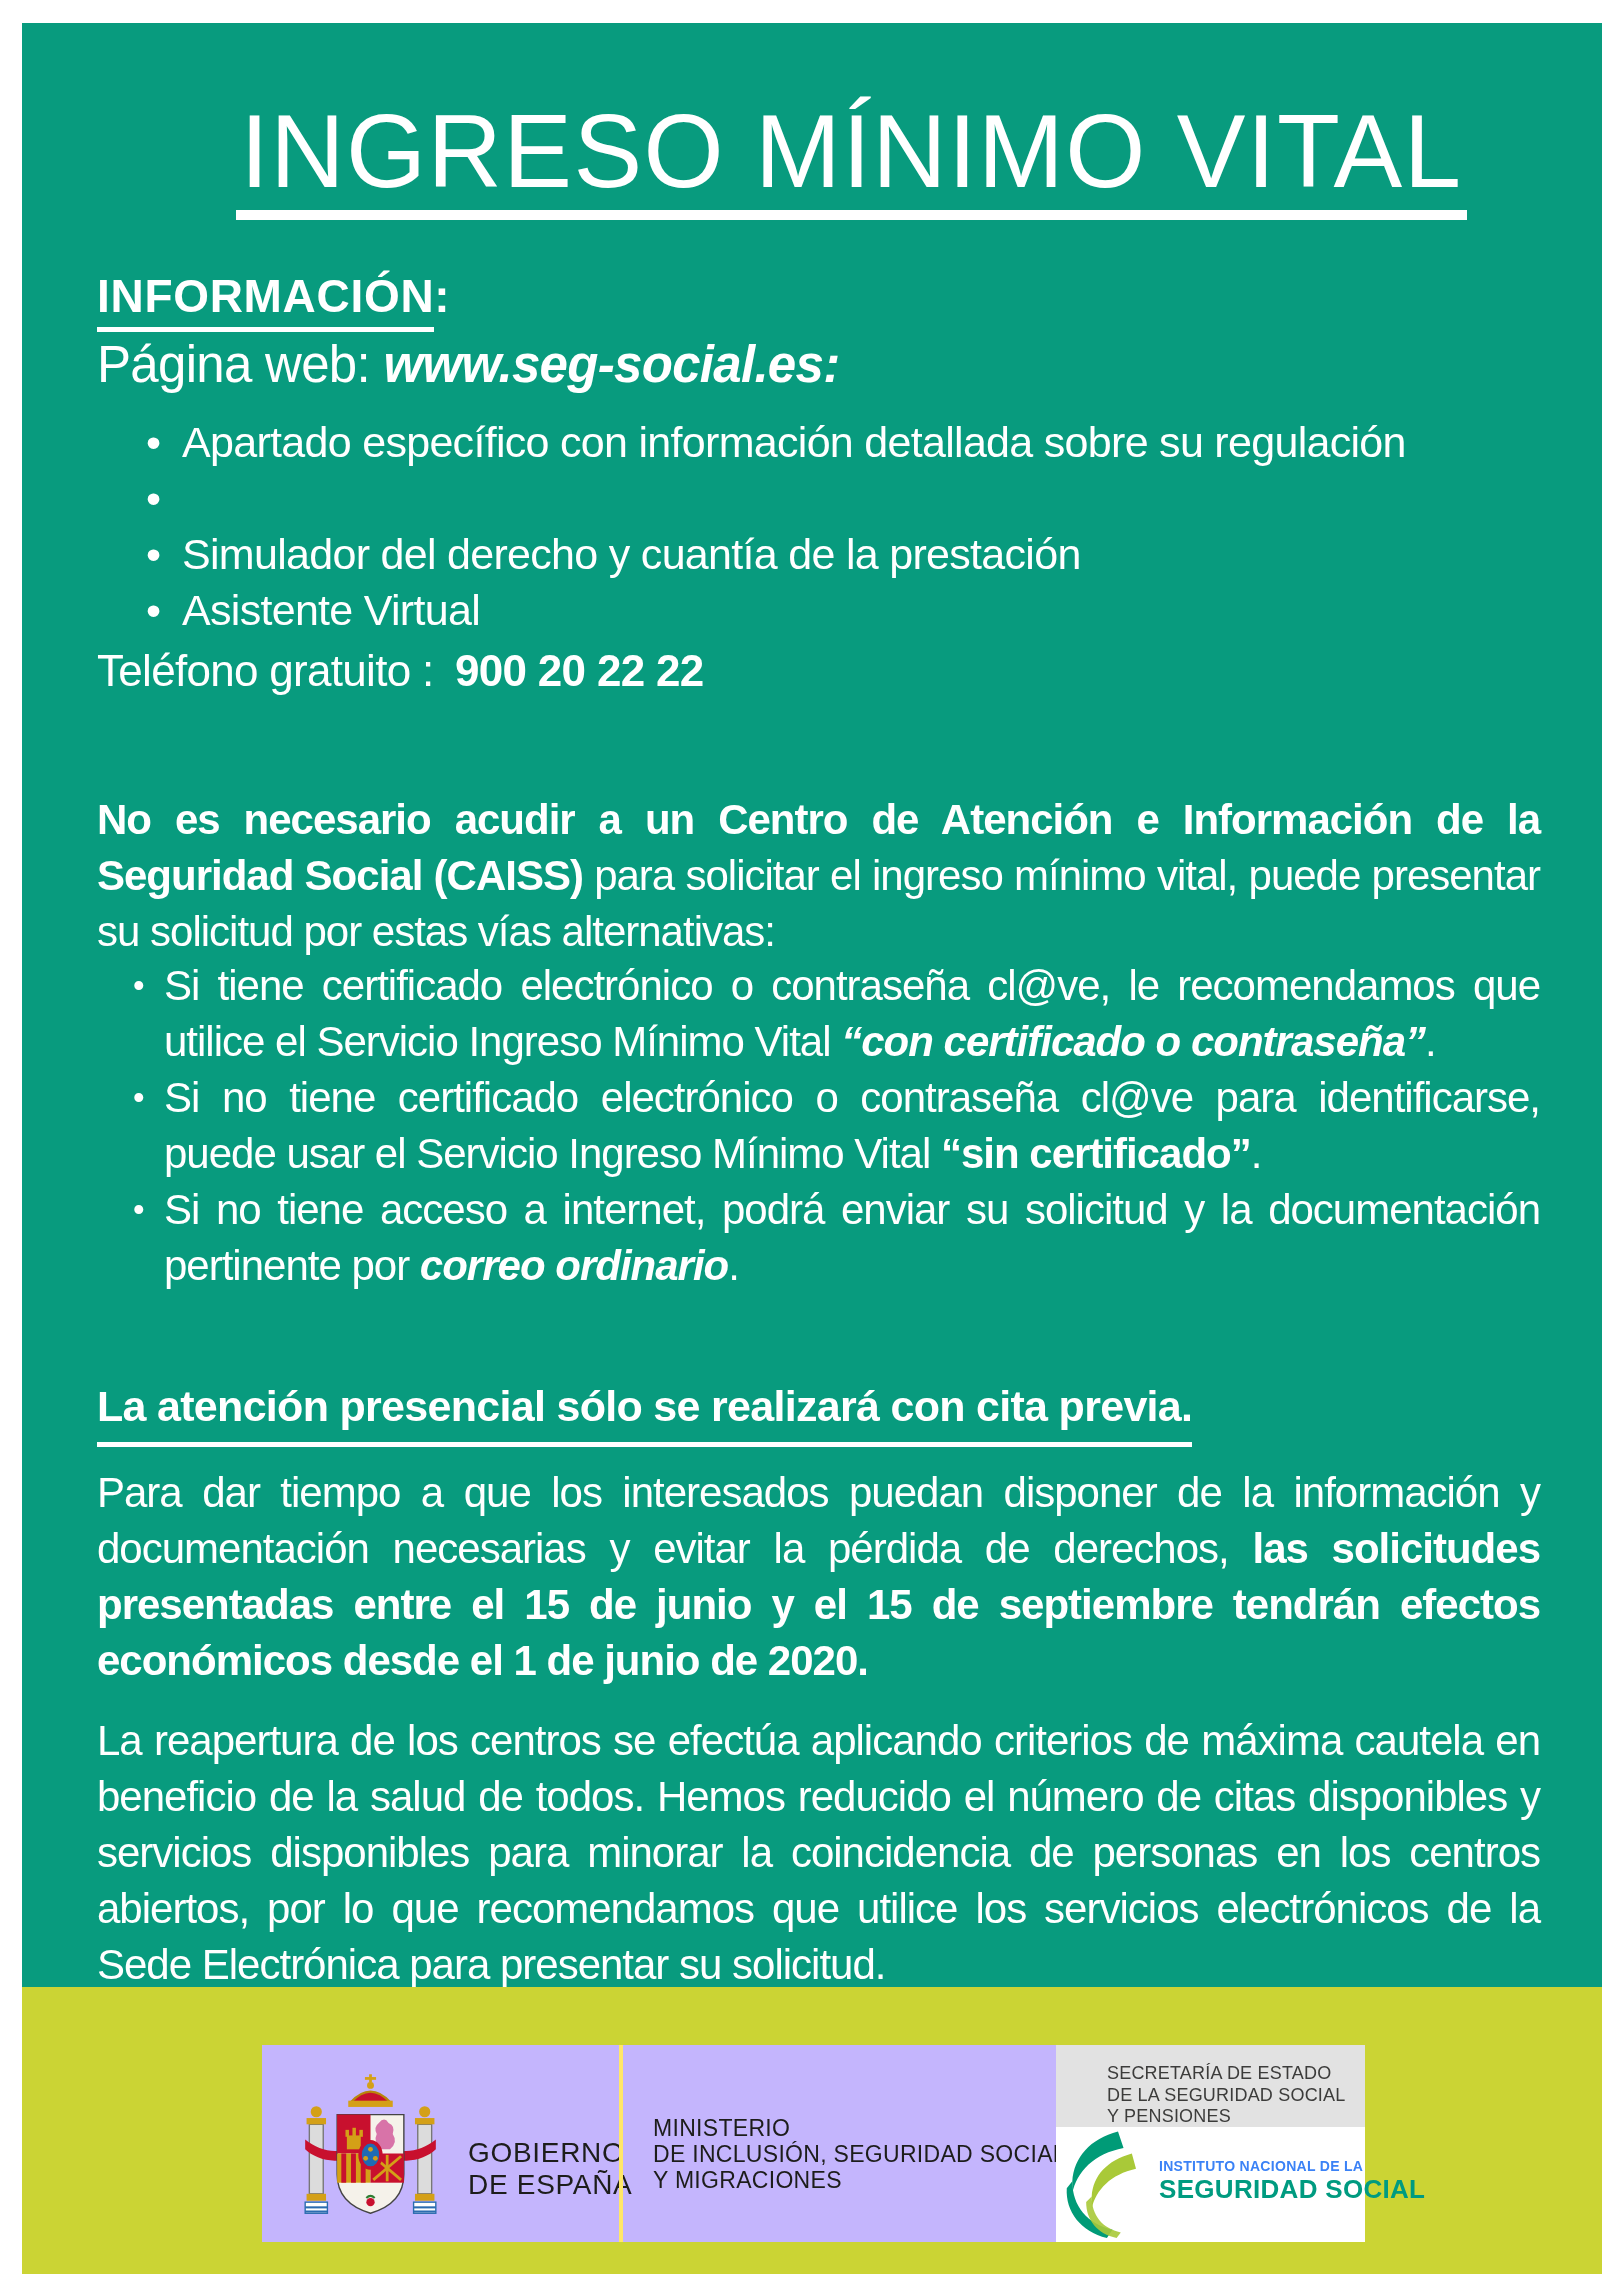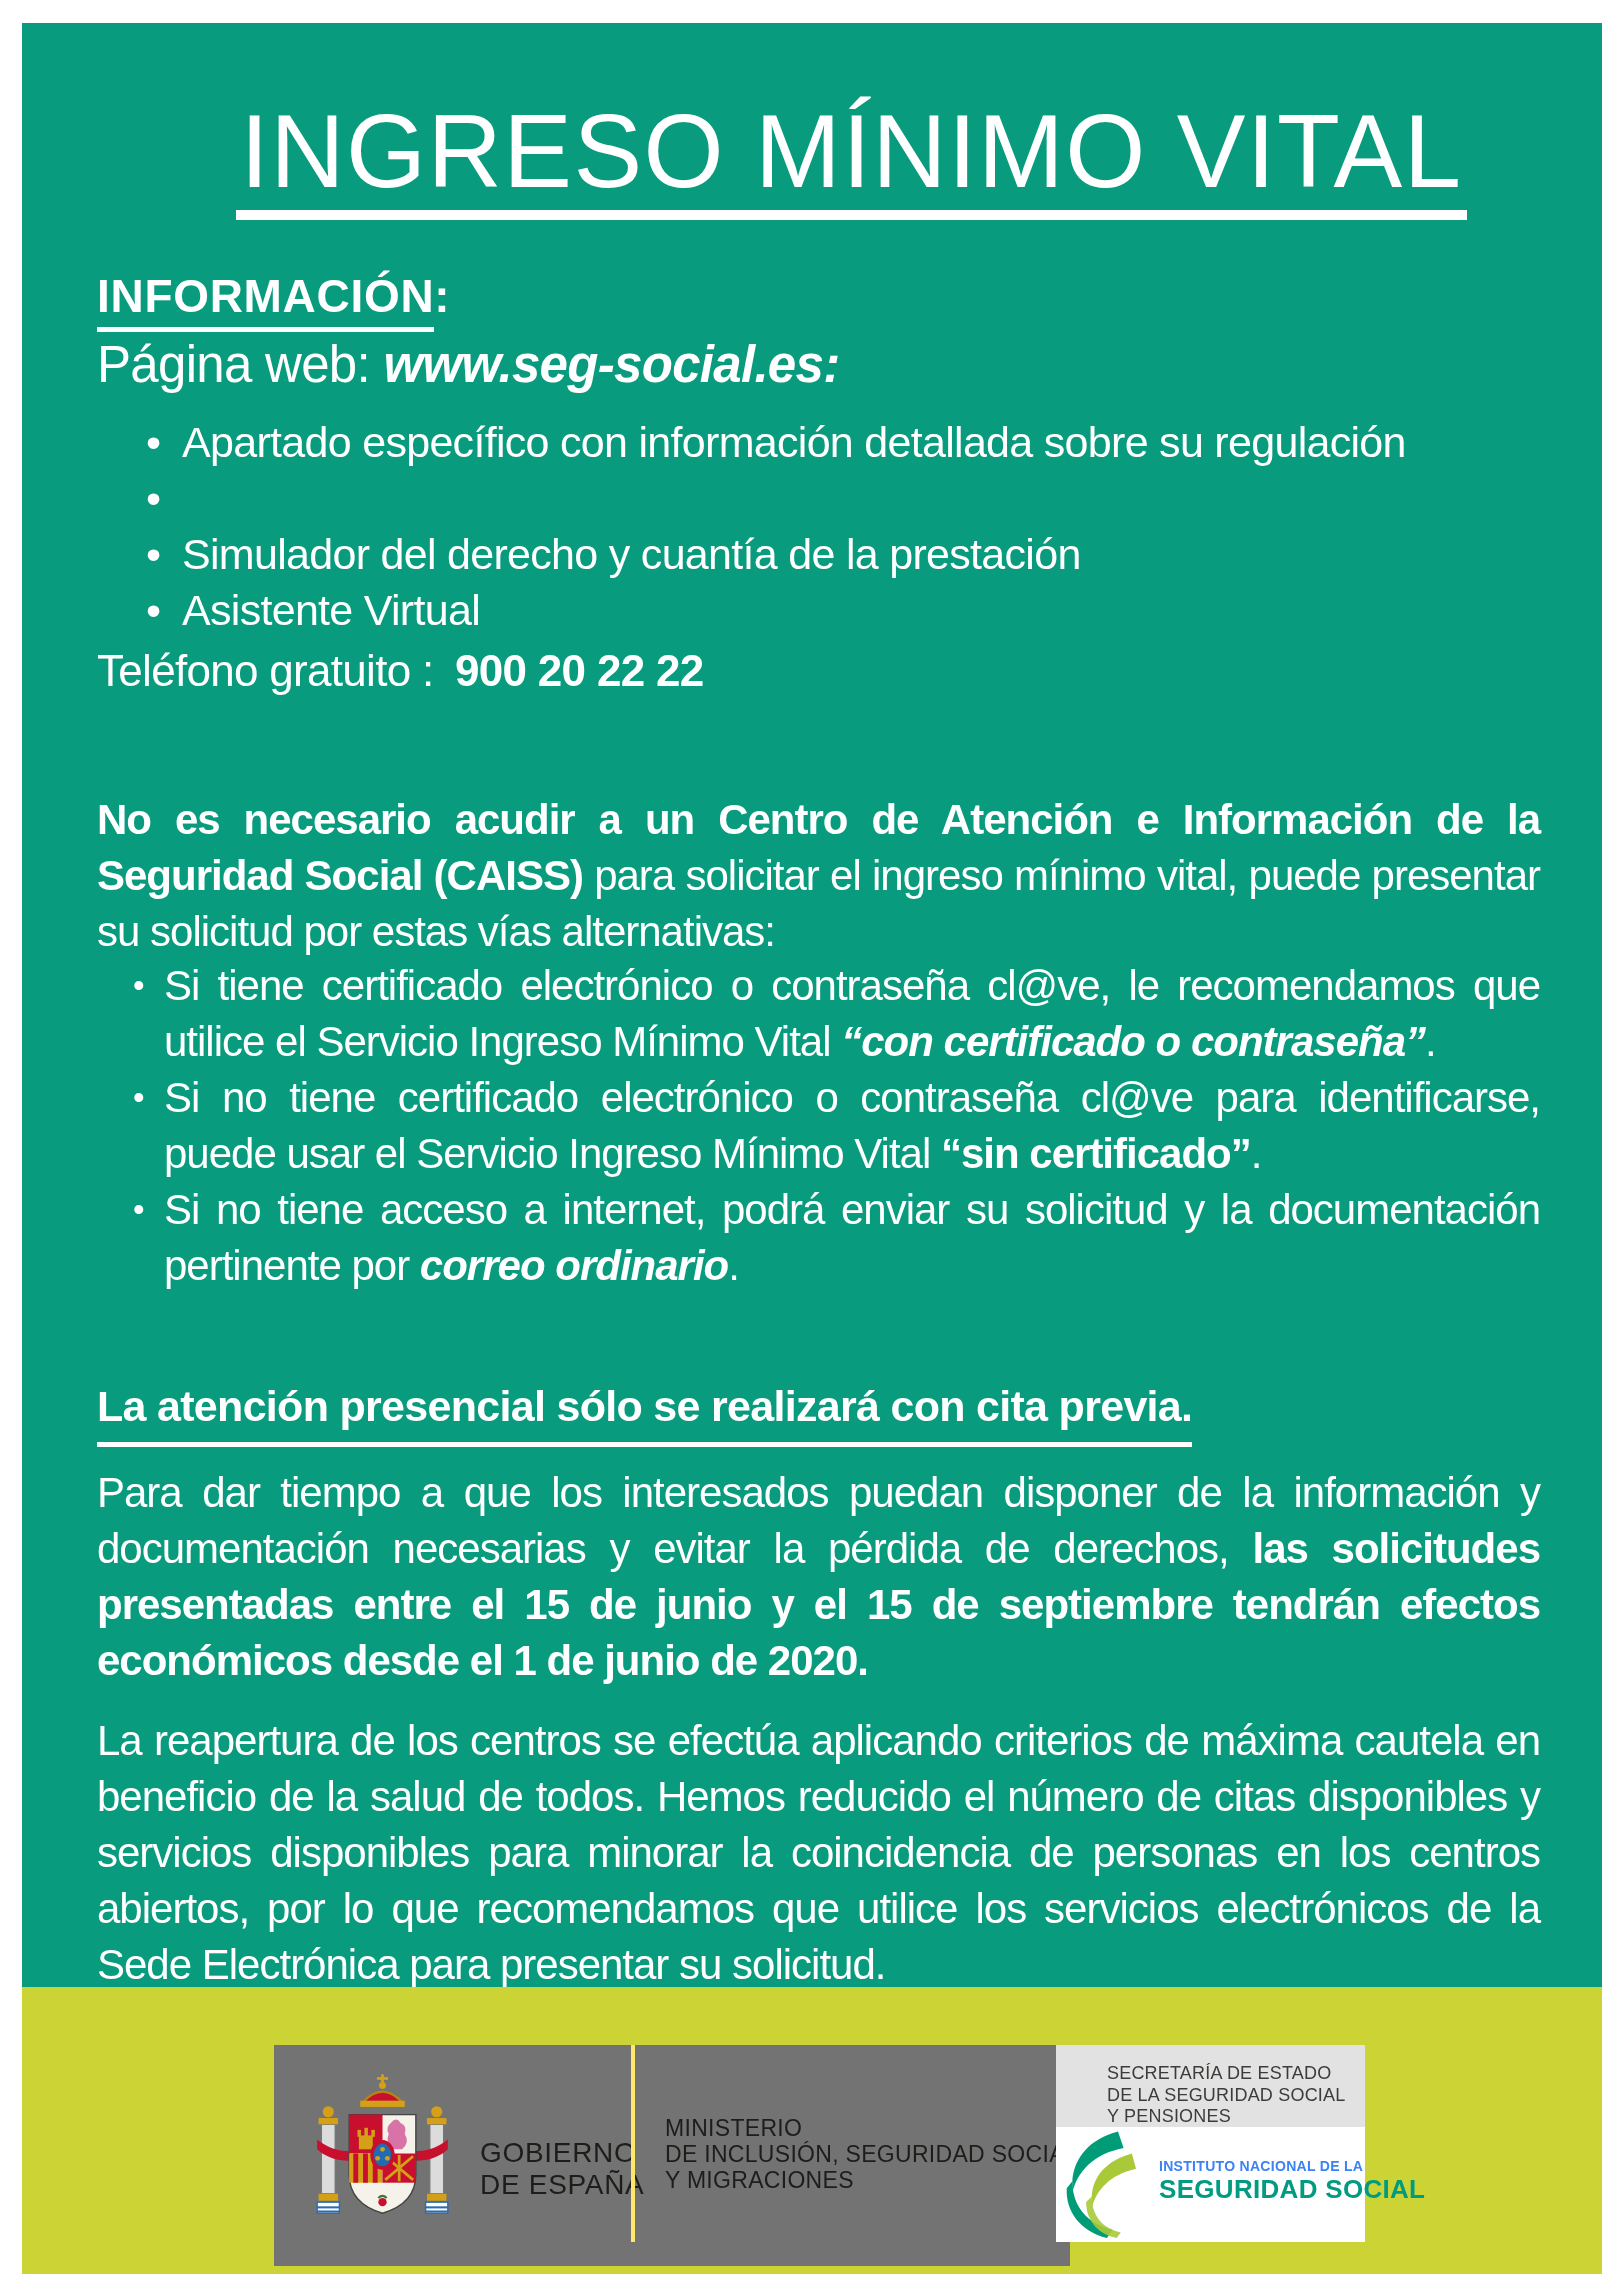--- a/index.html
+++ b/index.html
@@ -30,21 +30,21 @@
   .bullets1 .marker{width:36px;margin-left:124px;flex:none;}
   .phone{left:75px;font-size:44px;line-height:56px;letter-spacing:-0.7px;}
   .para{left:75px;width:1443px;font-size:42px;line-height:56px;letter-spacing:-1px;text-align:justify;}
   .bullets2{left:0;width:1518px;}
   .bullets2 .li{display:flex;font-size:42px;line-height:56px;letter-spacing:-1px;}
   .bullets2 .marker{width:31px;margin-left:111px;flex:none;font-size:33px;}
   .bullets2 .btxt{flex:1;text-align:justify;}
   .cita{left:75px;font-size:43px;font-weight:bold;line-height:53px;letter-spacing:-0.7px;}
   .cita .ul{display:inline-block;border-bottom:5.6px solid #fff;padding-bottom:9px;}
   
-  .govbox{position:absolute;left:252px;top:58px;width:796px;height:221px;background:#737373;}
+  .govbox{position:absolute;left:240px;top:58px;width:796px;height:197px;background:#c4b5fd;}
   .whitebox{position:absolute;left:1034px;top:58px;width:309px;height:197px;background:#ffffff;}
   .grayhead{position:absolute;left:0;top:0;width:309px;height:82px;background:#e2e2e2;}
   .divider{position:absolute;left:357px;top:0;width:3.5px;height:197px;background:#ffe768;}
   .gob-text{position:absolute;left:206px;top:92px;color:#1d1d1b;font-size:28px;line-height:32px;letter-spacing:0.7px;}
   .min-text{position:absolute;left:391px;top:70px;color:#1d1d1b;font-size:23px;line-height:26px;letter-spacing:0.3px;}
   .sec-text{position:absolute;left:51px;top:18px;color:#3c3c3b;font-size:18px;line-height:21.5px;letter-spacing:0.2px;}
   .inss-text{position:absolute;left:103px;top:112px;}
   .inss-small{color:#3b82f6;font-size:14px;font-weight:bold;line-height:18px;letter-spacing:0.3px;}
   .inss-big{color:#009b80;font-size:26px;font-weight:bold;line-height:29px;letter-spacing:0.3px;}
   .nw{white-space:nowrap;}

